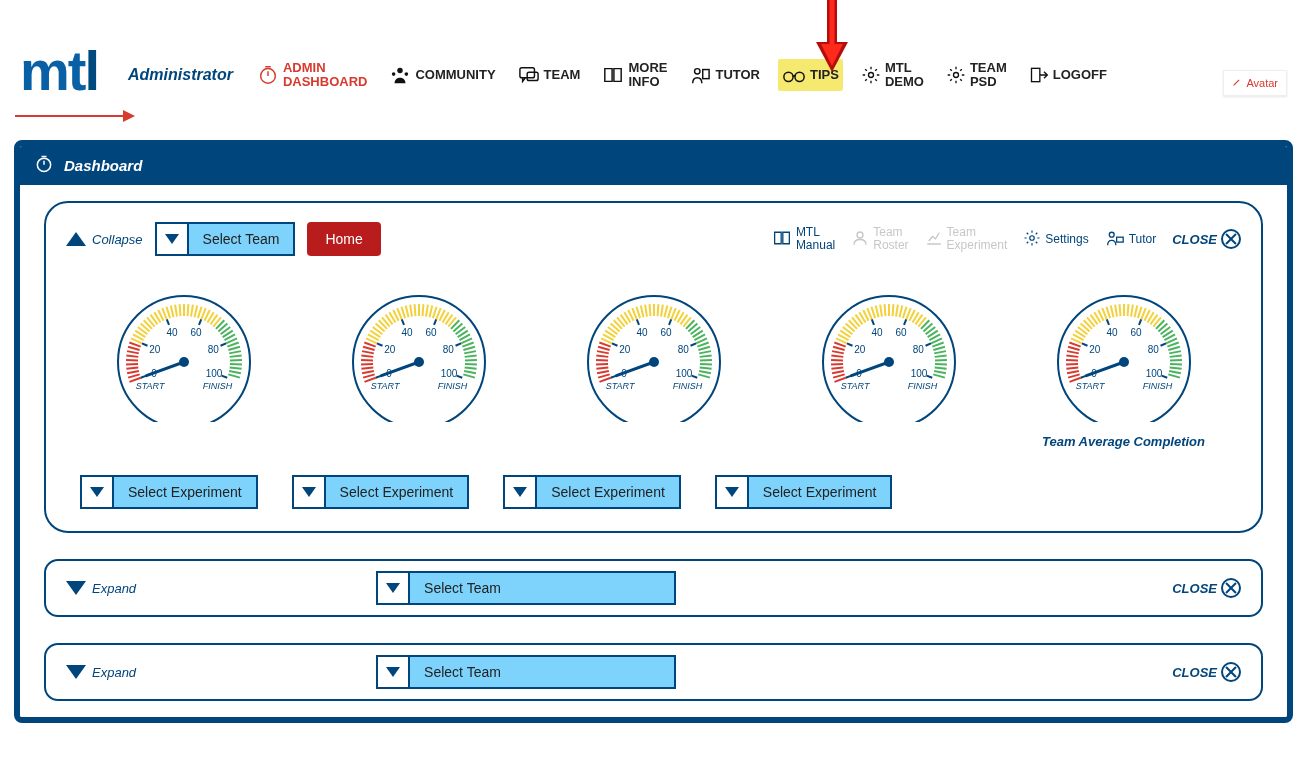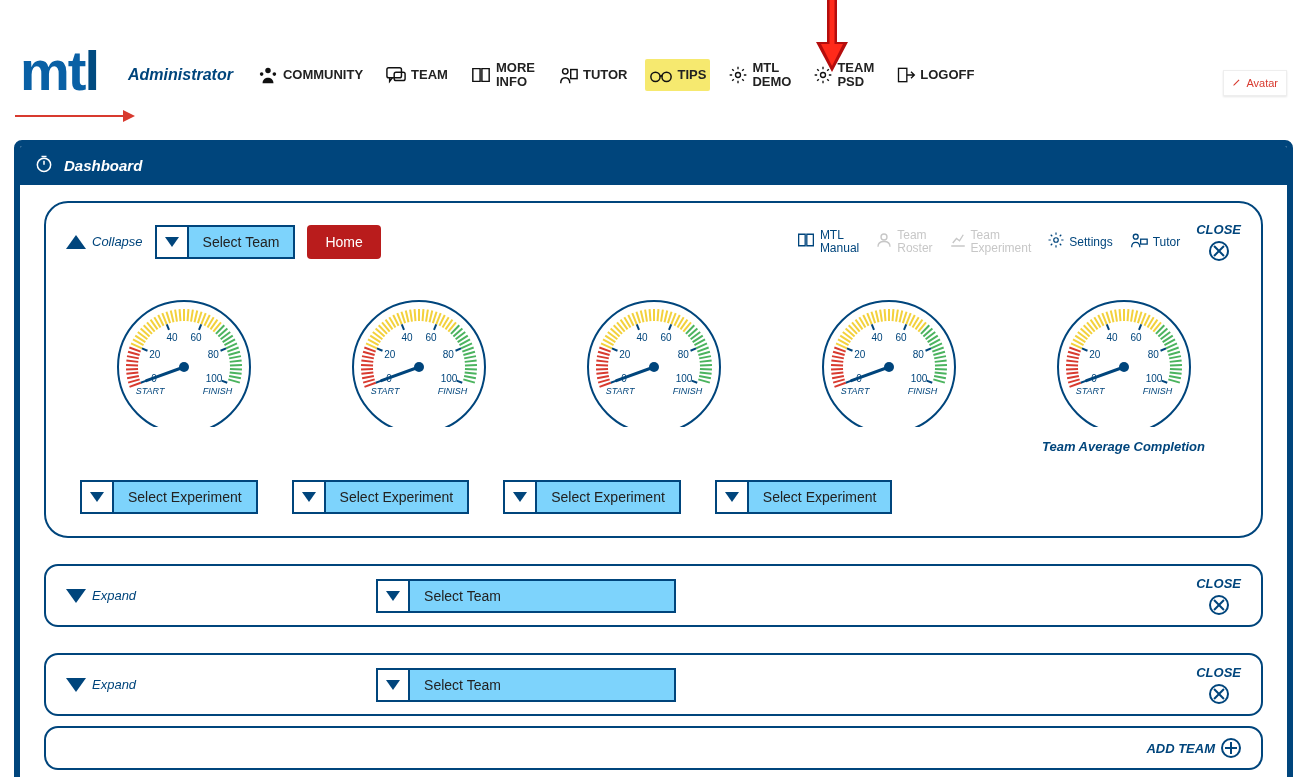--- a/index.html
+++ b/index.html
@@ -210,21 +210,20 @@
   .tool .two-line { display:flex; flex-direction:column; line-height:1.05; }
   .close-chip {
     display: inline-flex;
     align-items: center;
     gap: 4px;
     color: #00457c;
     font-style: italic;
     font-weight: 600;
     font-size: 13px;
     cursor: pointer;
-    flex-direction: column;
   }
   .close-circle {
     width: 20px; height: 20px; border: 2px solid #00457c; border-radius: 50%;
     display:flex; align-items:center; justify-content:center;
     position: relative;
   }
   .close-circle::before, .close-circle::after {
     content:""; position:absolute; width:14px; height:2px; background:#00457c;
   }
   .close-circle::before { transform: rotate(45deg); }
@@ -279,20 +278,33 @@
     <span class="logo-text"><span class="logo-m">m</span><span class="logo-t">t</span><span class="logo-l">l</span></span>
   </div>
   <svg class="logo-arrow" width="120" height="16" viewBox="0 0 120 16">
     <line x1="0" y1="8" x2="108" y2="8" stroke="#d83a2f" stroke-width="2"></line>
     <polygon points="108,2 120,8 108,14" fill="#d83a2f"></polygon>
   </svg>
 
   <div class="role-label">Administrator</div>
 
   <div class="nav">
+    <div class="nav-item active">
+      <span class="nav-icon">
+        <svg width="22" height="22" viewBox="0 0 24 24" fill="none" stroke="#d83a2f" stroke-width="1.6">
+            <circle cx="12" cy="13" r="8"></circle>
+            <line x1="12" y1="13" x2="12" y2="8"></line>
+            <line x1="9" y1="3" x2="15" y2="3"></line>
+          </svg>
+      </span>
+      <span class="two-line">
+          <span>ADMIN</span>
+          <span>DASHBOARD</span>
+        </span>
+    </div>
     <div class="nav-item">
       <span class="nav-icon">
         <svg width="22" height="20" viewBox="0 0 24 22" fill="#111">
             <circle cx="12" cy="6" r="3"></circle>
             <path d="M6 20c0-4 3-6 6-6s6 2 6 6z"></path>
             <circle cx="5" cy="10" r="2"></circle>
             <circle cx="19" cy="10" r="2"></circle>
           </svg>
       </span>
       <span>COMMUNITY</span>
@@ -893,21 +905,15 @@
           <span class="sel-label">Select Team</span>
         </span>
         <span class="expand-panel-spacer"></span>
         <span class="close-chip">
           <span>CLOSE</span>
           <span class="close-circle"></span>
         </span>
       </div>
     </div>
 
-    <div class="panel addteam">
-      <span class="addteam-chip">
-        <span>ADD TEAM</span>
-        <span class="plusc"></span>
-      </span>
-    </div>
 
   </div>
 </div>
 
 </body></html>

